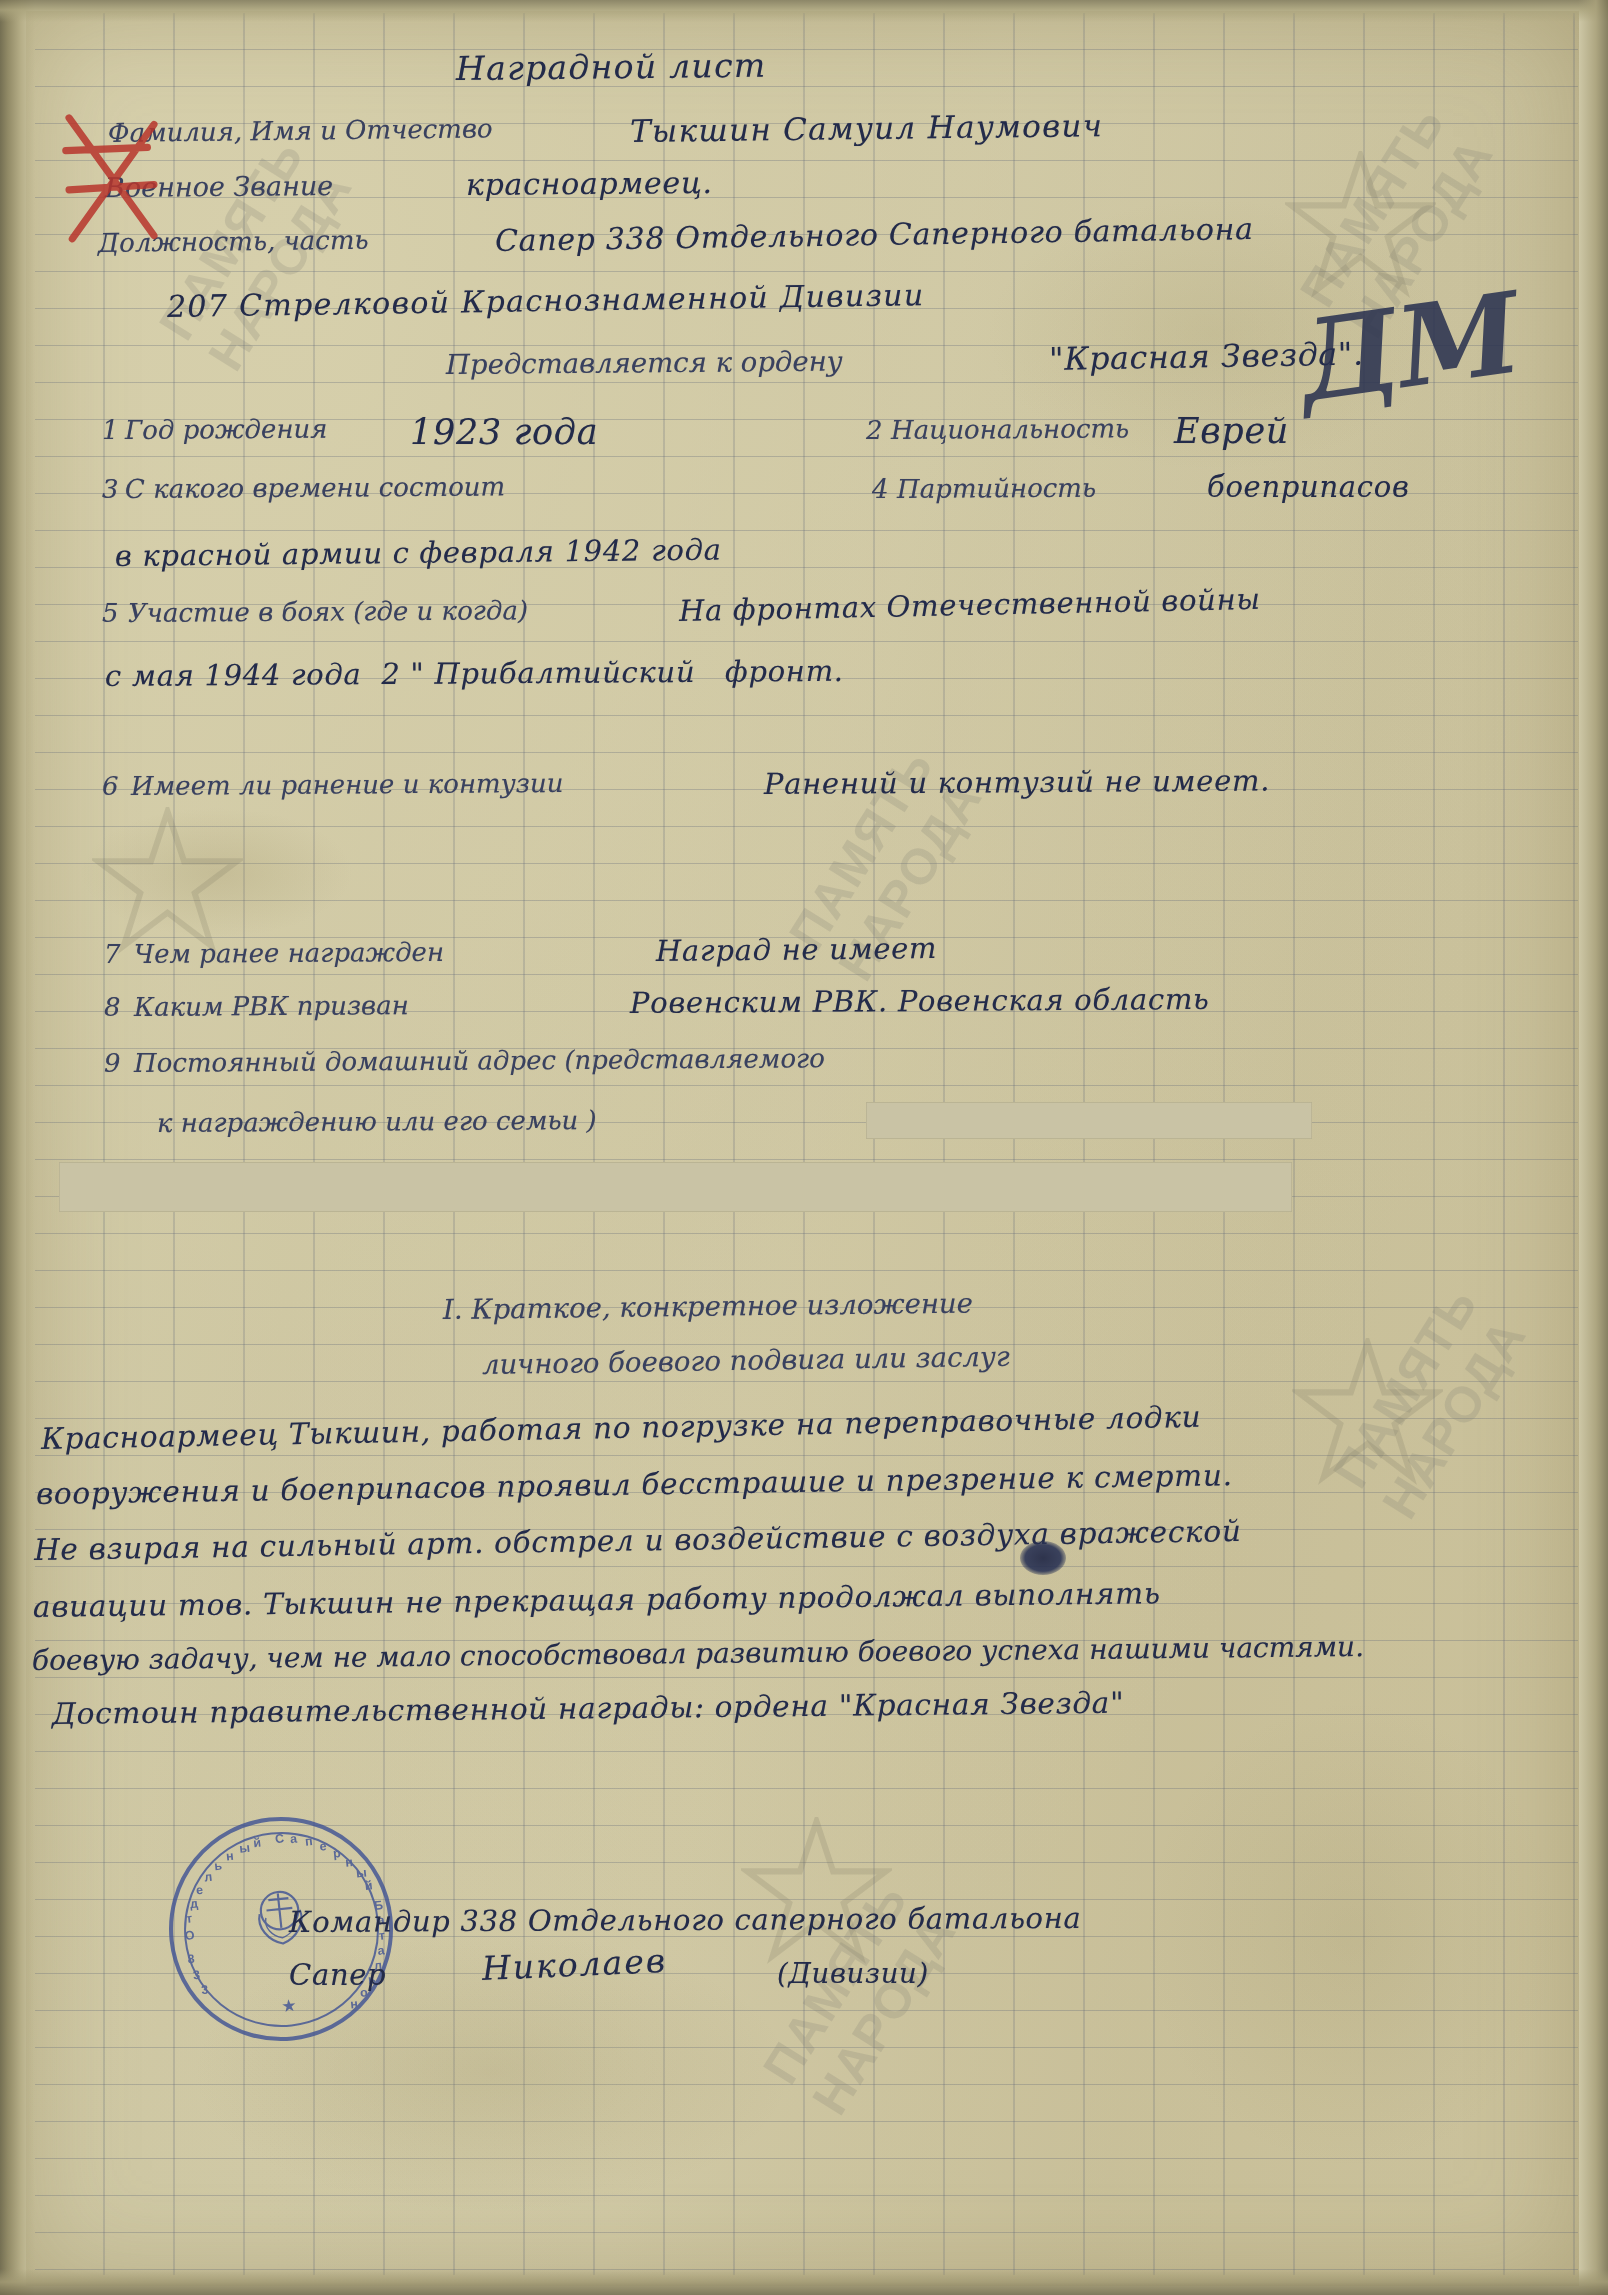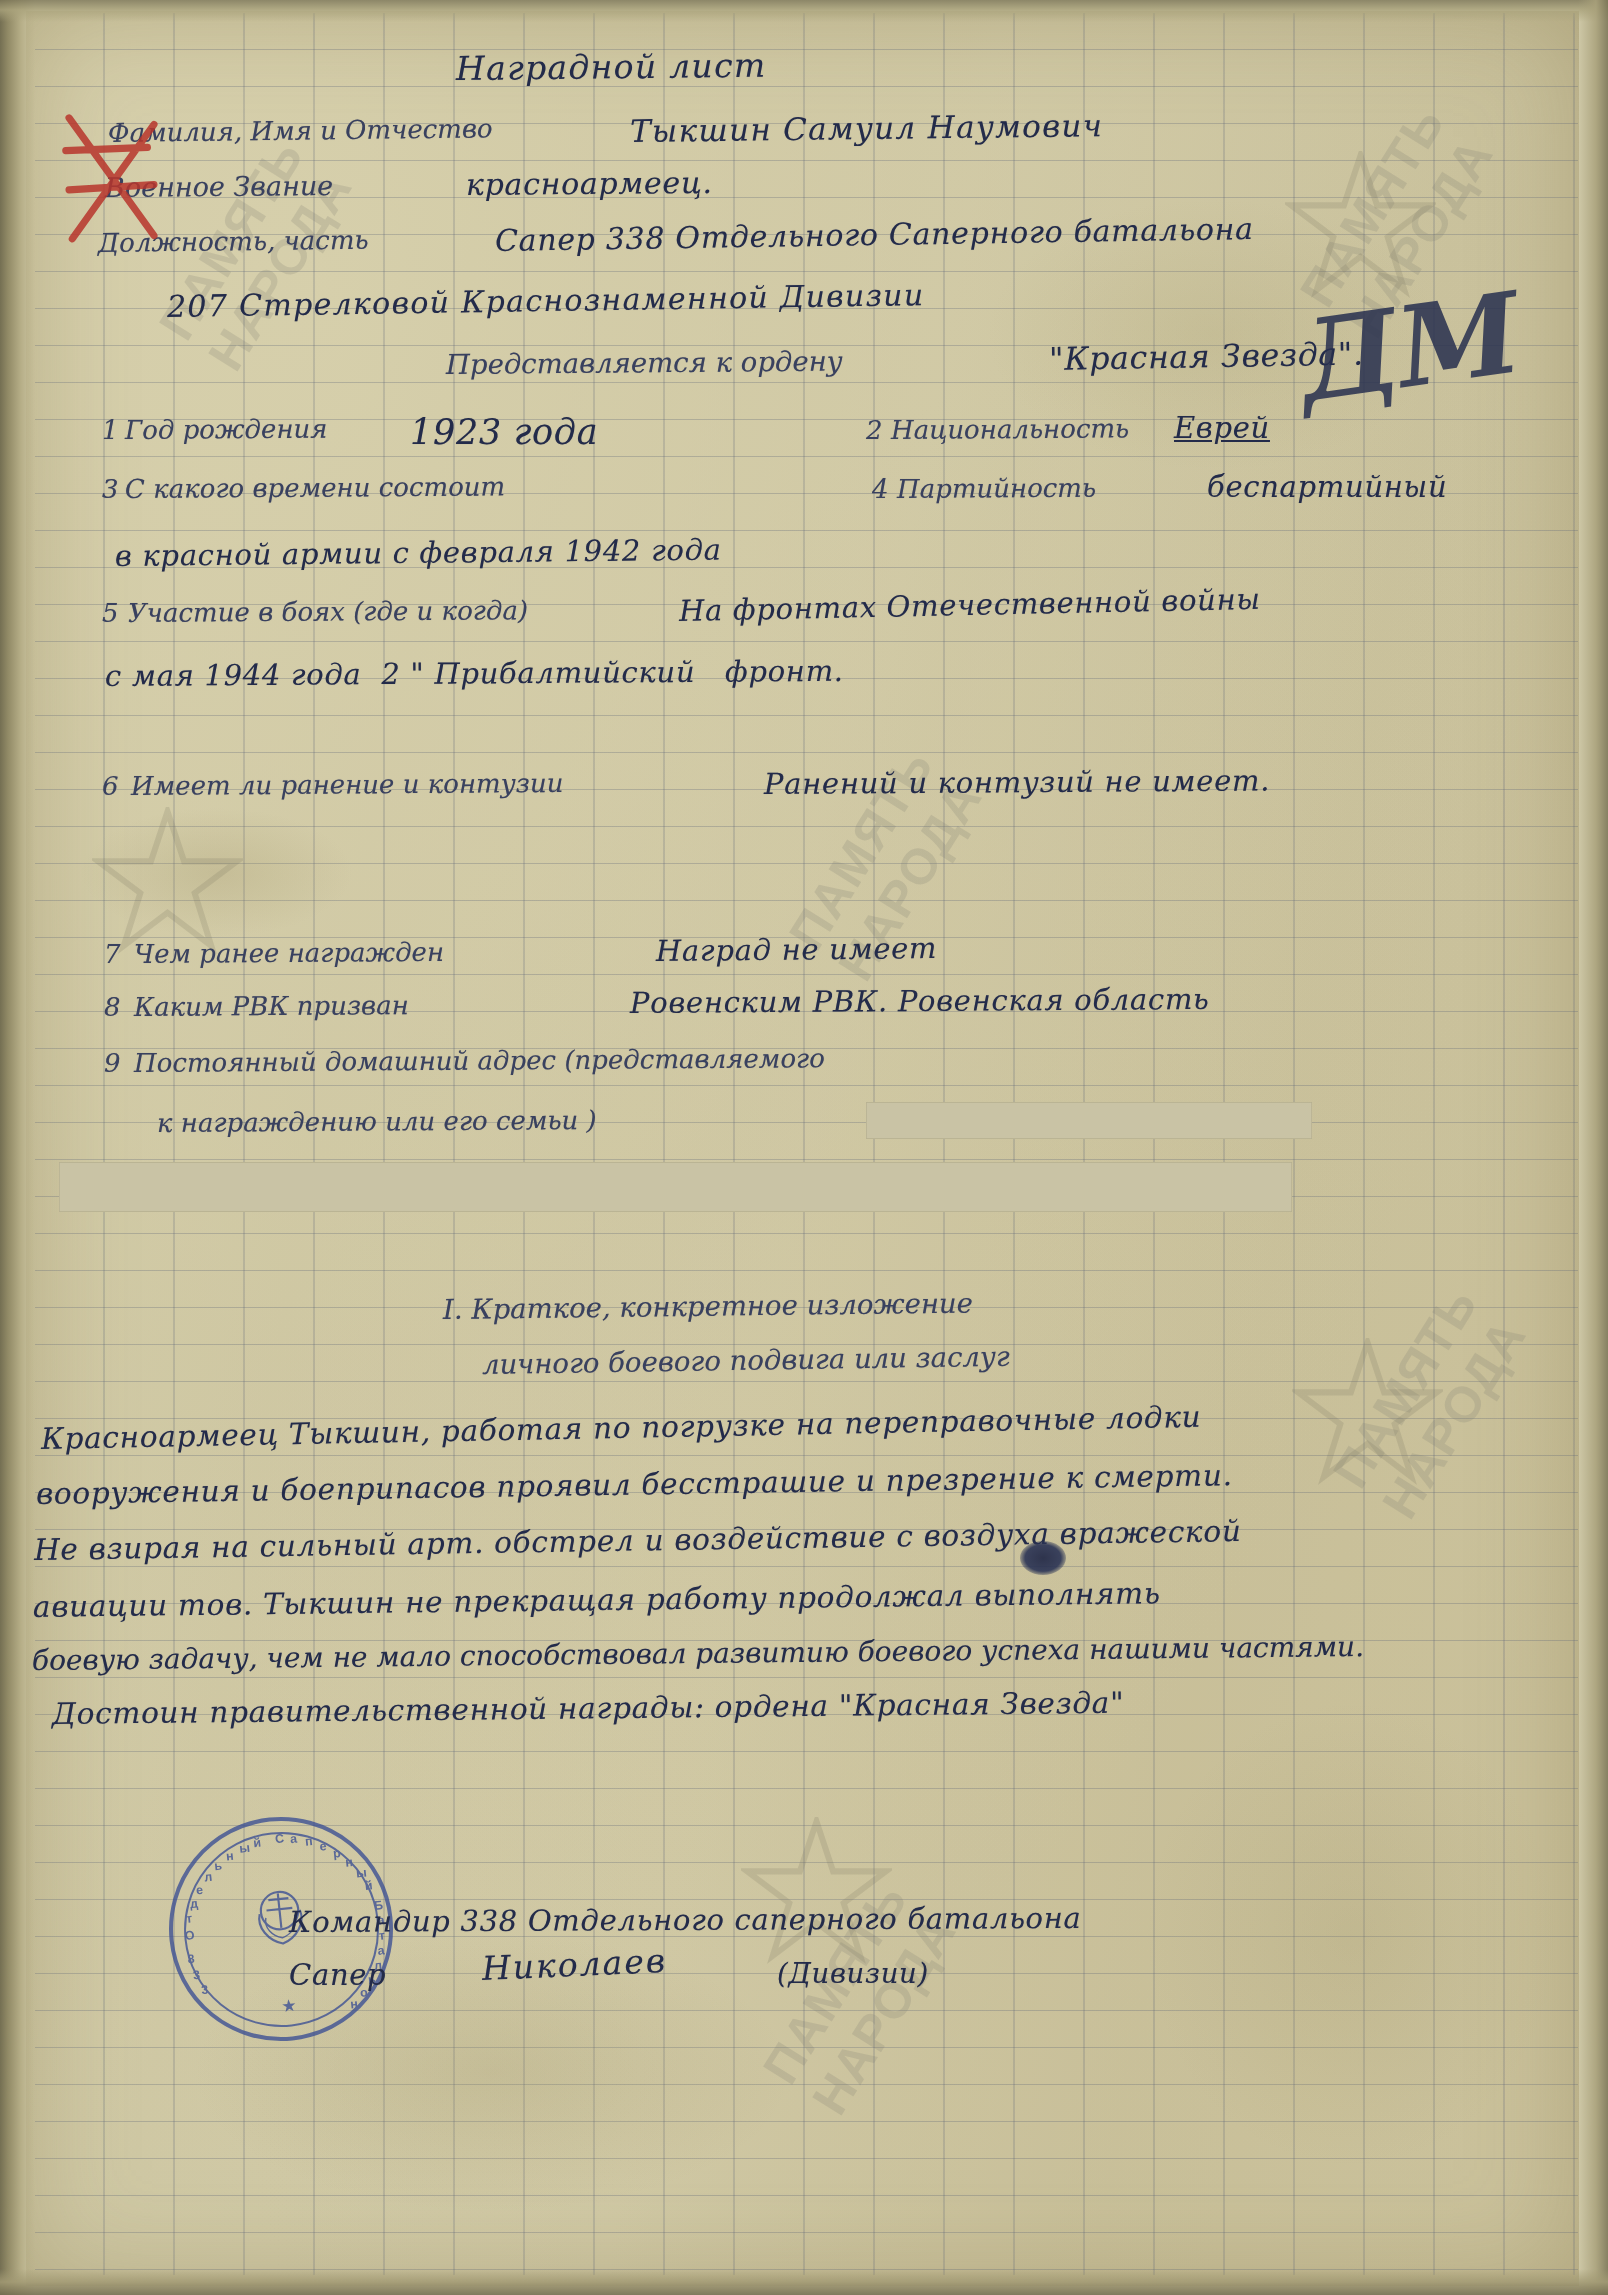--- a/index.html
+++ b/index.html
@@ -254,29 +254,29 @@
   <svg class="redmark" style="left:56px;top:111px;width:111px;height:138px;" viewBox="0 0 170 210">
     <path d="M20,10 L150,190 M150,20 L25,195 M15,60 L140,55 M20,120 L150,112" stroke="#b7352c" stroke-width="11" fill="none" stroke-linecap="round" opacity="0.85"></path>
   </svg>
 
   <div class="hw ink-mid" style="left:102px;top:415px;font-size:26px;">1</div>
   <div class="hw ink-mid" style="left:125px;top:415px;font-size:26px;transform:rotate(-0.4deg);">Год рождения</div>
   <div class="hw ink-dark" style="left:410px;top:412px;font-size:35px;letter-spacing:0.7px;">1923 года</div>
 
   <div class="hw ink-mid" style="left:866px;top:415px;font-size:26px;">2</div>
   <div class="hw ink-mid" style="left:891px;top:415px;font-size:26px;transform:rotate(-0.4deg);">Национальность</div>
-  <div class="hw ink-dark" style="left:1174px;top:411px;font-size:29px;letter-spacing:0.7px;text-decoration:underline;">Еврей</div>
+  <div class="hw ink-dark" style="left:1174px;top:411px;font-size:35px;letter-spacing:0.7px;">Еврей</div>
 
   <div class="hw ink-mid" style="left:102px;top:474px;font-size:26px;">3</div>
   <div class="hw ink-mid" style="left:125px;top:474px;font-size:26px;transform:rotate(-0.4deg);">С какого времени состоит</div>
   <div class="hw ink-dark" style="left:115px;top:539px;font-size:29px;letter-spacing:0.7px;transform:rotate(-0.6deg);">в красной армии с февраля 1942 года</div>
 
   <div class="hw ink-mid" style="left:872px;top:474px;font-size:26px;">4</div>
   <div class="hw ink-mid" style="left:897px;top:474px;font-size:26px;transform:rotate(-0.4deg);">Партийность</div>
-  <div class="hw ink-dark" style="left:1207px;top:470px;font-size:29px;letter-spacing:0.7px;">беспартийный</div>
+  <div class="hw ink-dark" style="left:1207px;top:470px;font-size:29px;letter-spacing:0.7px;">боеприпасов</div>
 
   <div class="hw ink-mid" style="left:102px;top:598px;font-size:26px;">5</div>
   <div class="hw ink-mid" style="left:128px;top:598px;font-size:26px;transform:rotate(-0.4deg);">Участие в боях (где и когда)</div>
   <div class="hw ink-dark" style="left:679px;top:594px;font-size:29px;letter-spacing:0.7px;transform:rotate(-1.2deg);">На фронтах Отечественной войны</div>
   <div class="hw ink-dark" style="left:105px;top:659px;font-size:29px;letter-spacing:0.7px;transform:rotate(-0.4deg);">с мая 1944 года  2 " Прибалтийский   фронт.</div>
 
   <div class="hw ink-mid" style="left:102px;top:771px;font-size:26px;">6</div>
   <div class="hw ink-mid" style="left:131px;top:771px;font-size:26px;transform:rotate(-0.4deg);">Имеет ли ранение и контузии</div>
   <div class="hw ink-dark" style="left:764px;top:767px;font-size:29px;letter-spacing:0.7px;transform:rotate(-0.4deg);">Ранений и контузий не имеет.</div>
 

